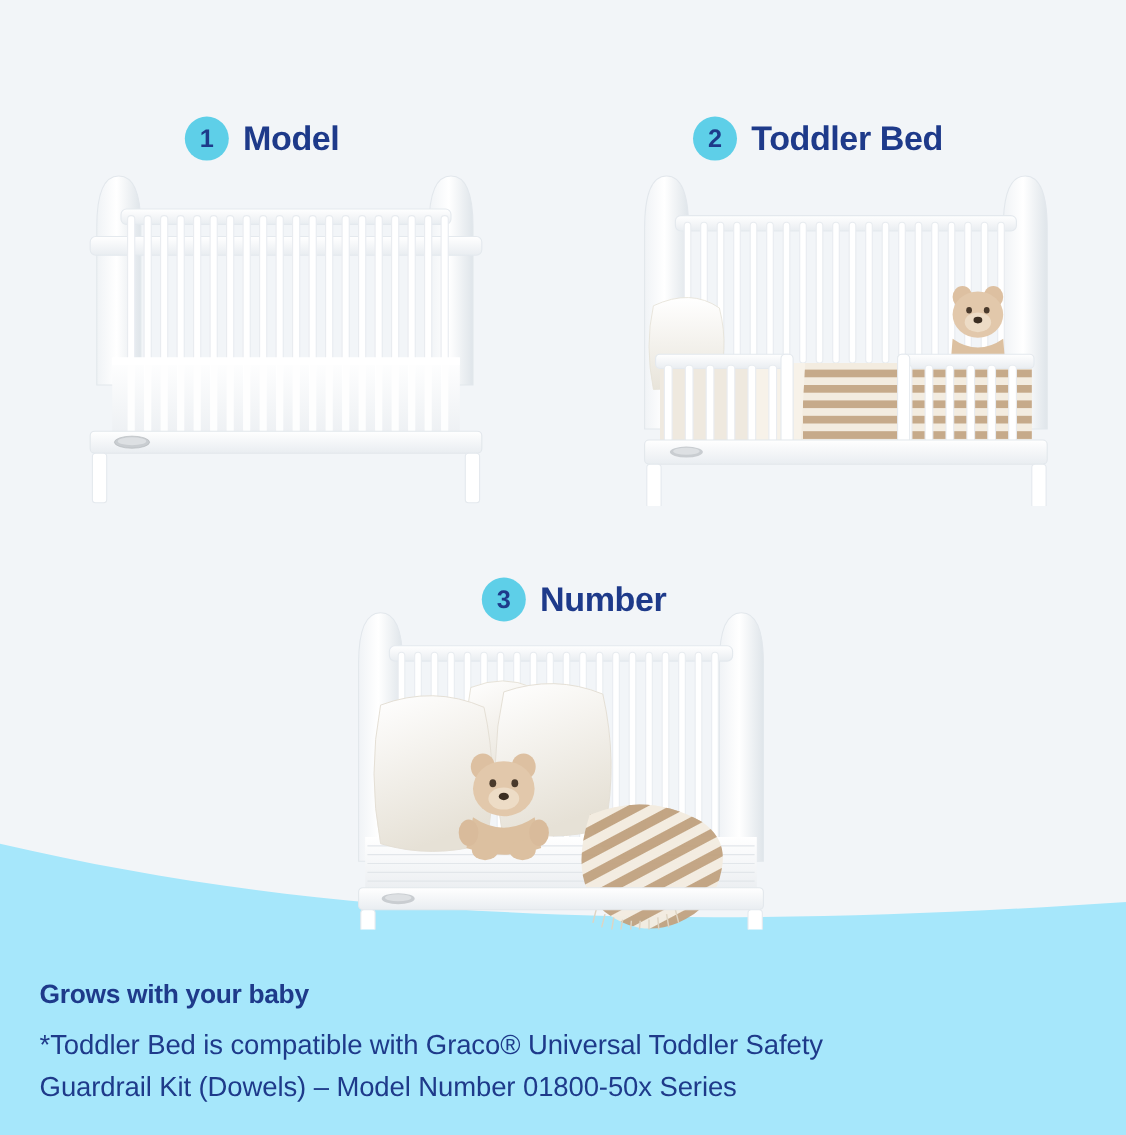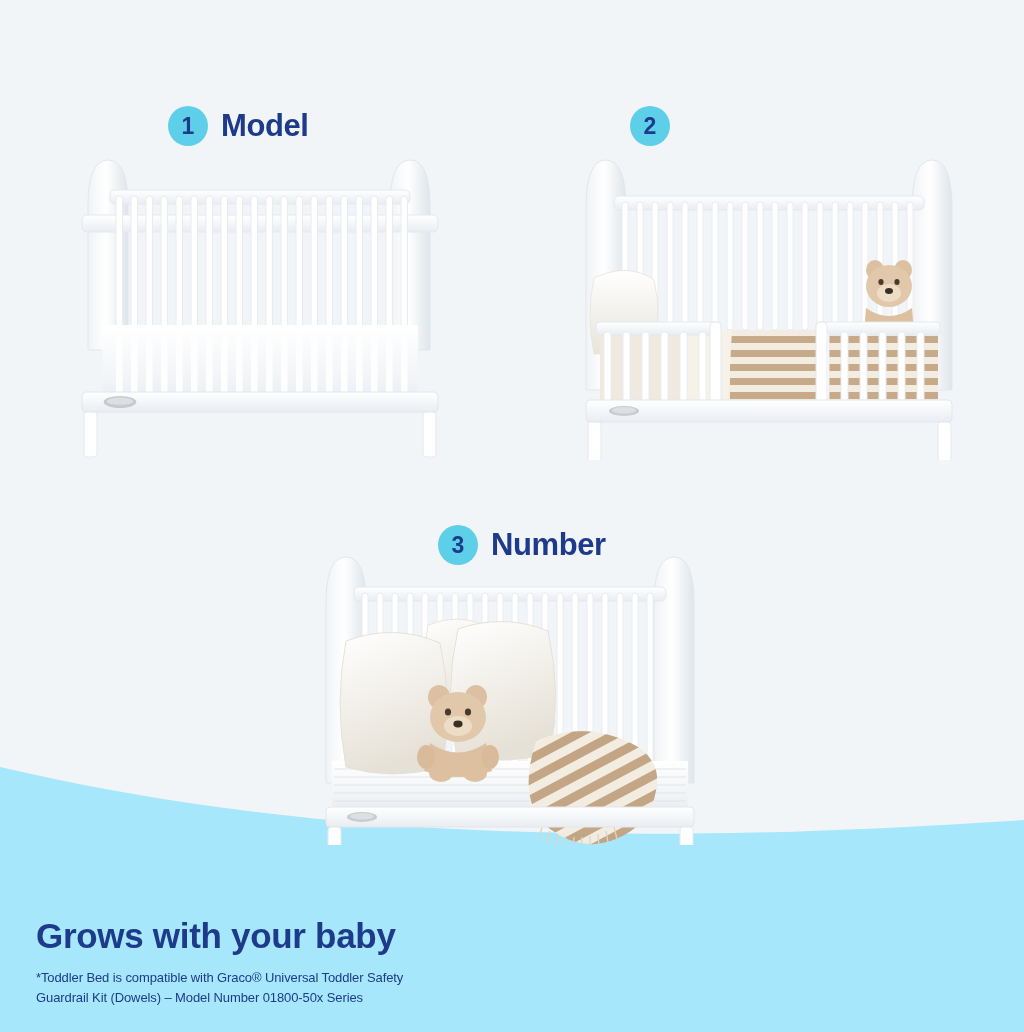--- a/index.html
+++ b/index.html
@@ -37,30 +37,30 @@
 
   .banner-text {
     position: absolute;
     left: 36px;
     bottom: 24px;
     width: 800px;
     z-index: 5;
   }
 
   .banner-heading {
-    font-size: 35px;
+    font-size: 24px;
     font-weight: bold;
     color: #1e3a8a;
     letter-spacing: -0.3px;
     margin-bottom: 12px;
     line-height: 1.1;
   }
 
   .banner-line {
-    font-size: 13px;
+    font-size: 25px;
     color: #1e3a8a;
     line-height: 1.55;
     letter-spacing: -0.1px;
   }
 
   
   .step-label {
     position: absolute;
     display: flex;
     align-items: center;
@@ -400,20 +400,21 @@
     <path d="M0 25 C 300 95, 620 105, 1024 78 L1024 290 L0 290 Z" fill="#a6e7fb"></path>
   </svg>
 
   <div class="step-label" style="left:168px; top:106px;">
     <div class="badge">1</div>
     <div class="step-title">Model</div>
   </div>
 
   <div class="step-label" style="left:630px; top:106px;">
     <div class="badge">2</div>
+    <div class="step-title">Toddler Bed</div>
   </div>
 
   <div class="step-label" style="left:438px; top:525px;">
     <div class="badge">3</div>
     <div class="step-title">Number</div>
   </div>
 
   <div class="banner-text">
     <div class="banner-heading">Grows with your baby</div>
     <div class="banner-line">

